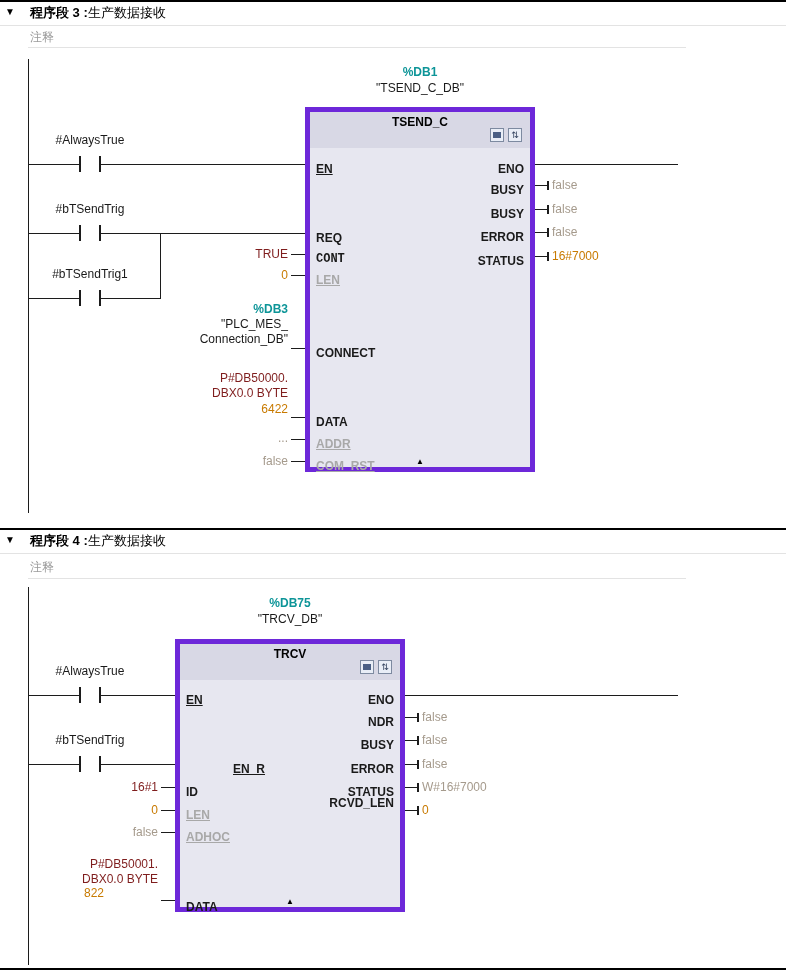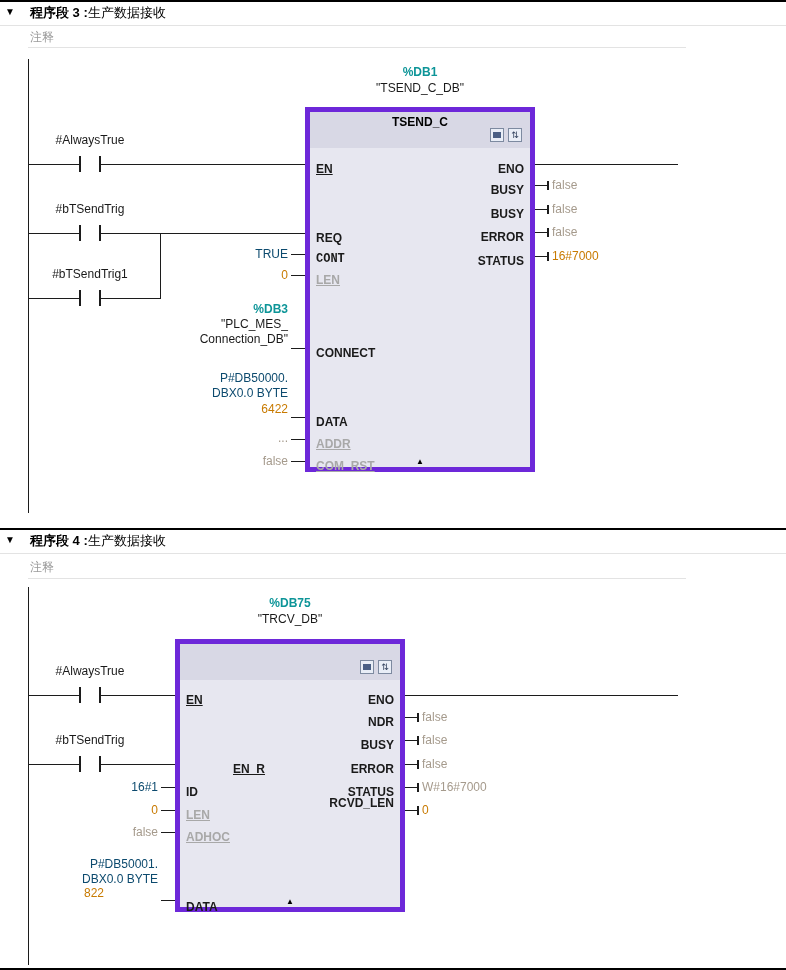--- a/index.html
+++ b/index.html
@@ -14,21 +14,21 @@
   .vt { position:absolute; width:1px; background:#1c1c1c; }
   .sep { position:absolute; height:1px; background:#e3e3e3; }
   .bar { position:absolute; width:2px; height:16px; background:#1c1c1c; }
   .tick { position:absolute; width:2px; height:9px; background:#1c1c1c; }
   .ctr { text-align:center; }
   .rt { text-align:right; }
   .pin { position:absolute; font-size:12px; line-height:14px; font-weight:bold; color:#1a1a1a; white-space:nowrap; }
   .pin.gray { color:#a8a8a8; text-decoration:underline; }
   .u { text-decoration:underline; }
   .teal { color:#0d9598; font-weight:bold; }
-  .blue { color:#0c4a6e; }
+  .blue { color:#7f1d1d; }
   .orange { color:#c87a00; }
   .tan { color:#a59a8c; }
   .block { position:absolute; background:#e7e7f0; border:5px solid #6d28d9; }
   .block-hd { position:absolute; left:0; top:0; right:0; height:36px; background:#d8d8e5; }
   .blocktitle { position:absolute; top:3px; left:0; right:0; text-align:center; font-weight:bold; font-size:12px; color:#000; }
   .icon { position:absolute; width:14px; height:14px; border:1px solid #7d8aa0; background:#e9eef7; display:flex; align-items:center; justify-content:center; font-size:9px; color:#33435f; }
   .icon .chip { width:8px; height:6px; background:#4a5f85; }
   .btri { position:absolute; bottom:1px; left:50%; transform:translateX(-50%); font-size:8px; color:#000; }
   .ntri { position:absolute; font-size:10px; color:#000; }
 </style>
@@ -170,20 +170,21 @@
     <div class="t tan rt" style="left:30px;top:295px;width:128px;">false</div>
     <div class="hz" style="left:161px;top:302px;width:14px;"></div>
 
     <div class="t blue rt" style="left:30px;top:327px;width:128px;">P#DB50001.</div>
     <div class="t blue rt" style="left:30px;top:342px;width:128px;">DBX0.0 BYTE</div>
     <div class="t orange rt" style="left:30px;top:356px;width:128px;text-align:center;">822</div>
     <div class="hz" style="left:161px;top:370px;width:14px;"></div>
 
     <div class="block" style="left:175px;top:109px;width:230px;height:273px;">
       <div class="block-hd"></div>
+      <div class="blocktitle">TRCV</div>
       <div class="icon" style="top:16px;right:26px;">
           <span class="chip"></span>
         </div>
       <div class="icon" style="top:16px;right:8px;">⇅</div>
 
       <div class="pin u" style="left:6px;top:49px;">EN</div>
       <div class="pin u" style="left:6px;top:118px;padding-left:47px;">EN_R</div>
       <div class="pin" style="left:6px;top:141px;">ID</div>
       <div class="pin gray" style="left:6px;top:164px;">LEN</div>
       <div class="pin gray" style="left:6px;top:186px;">ADHOC</div>

